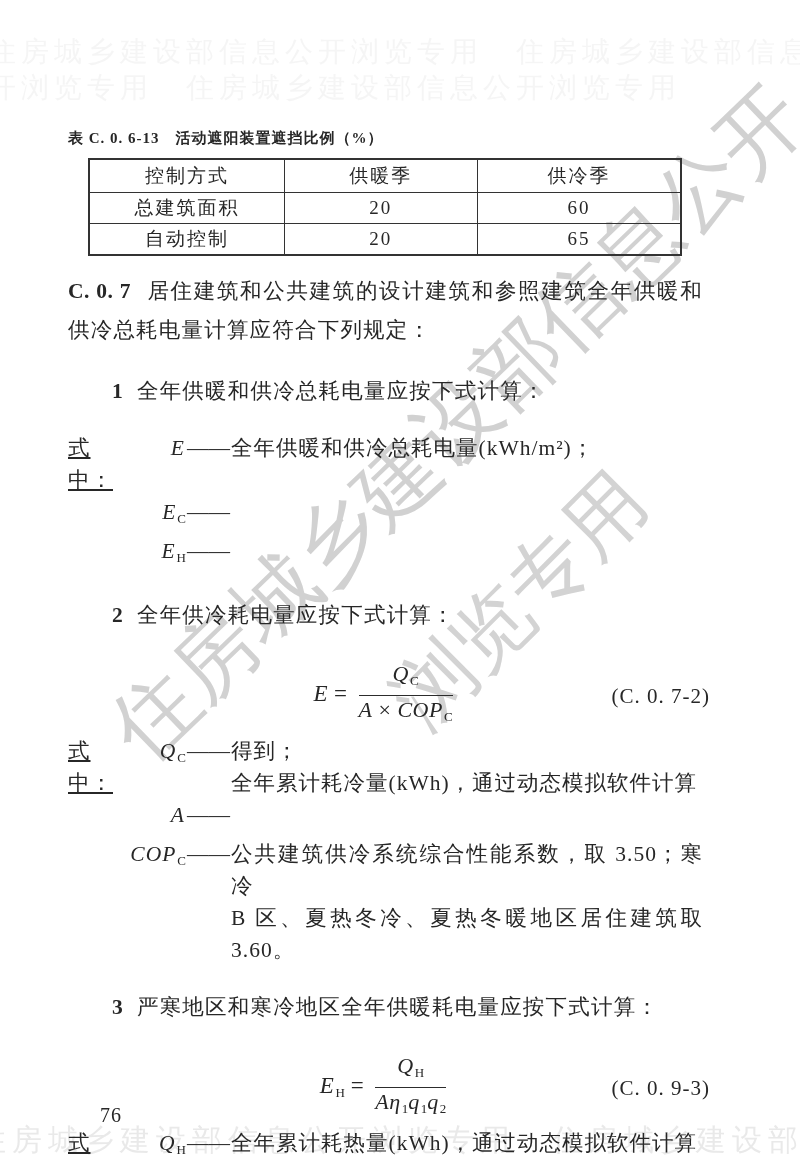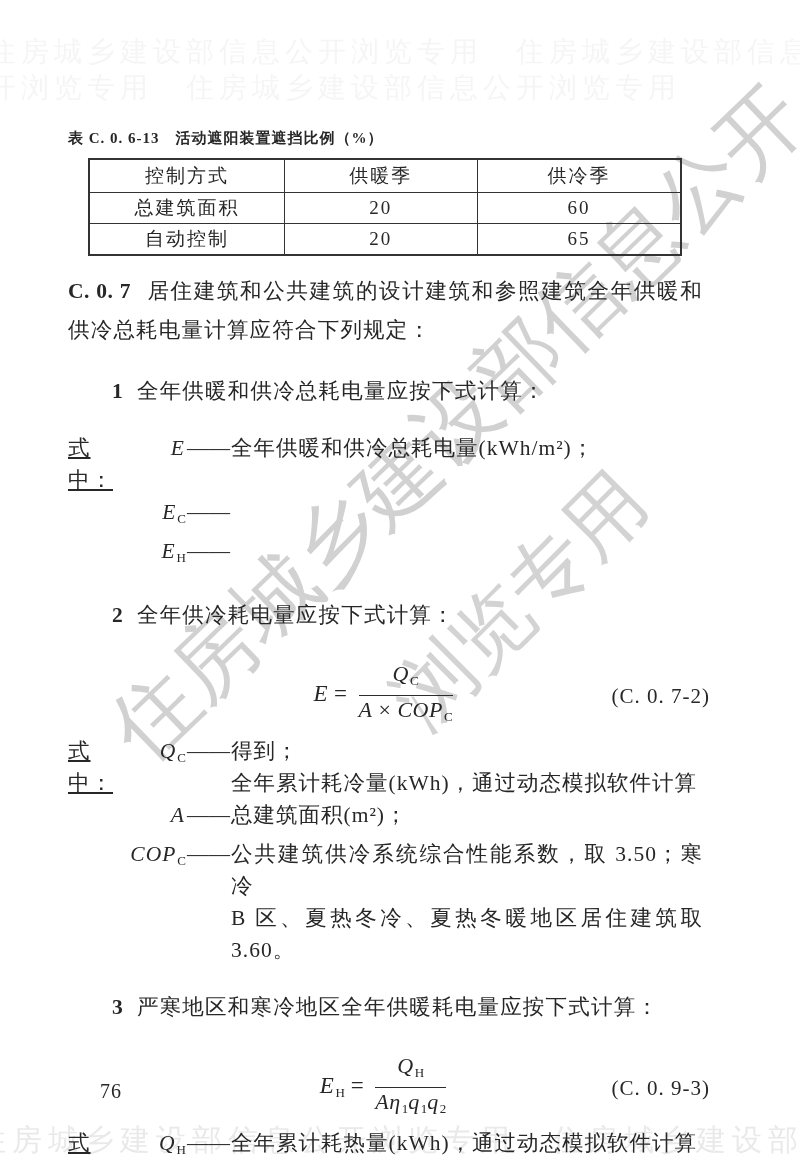--- a/index.html
+++ b/index.html
@@ -42,21 +42,21 @@
   .op{padding:0 6px;font-style:normal;}
   .eq-label{position:absolute;right:-7px;top:50%;transform:translateY(-50%);
             font-size:21px;font-style:normal;letter-spacing:1px;}
   
   .def{display:flex;font-size:21.5px;line-height:32px;letter-spacing:1px;}
   .where{width:62px;flex:none;text-decoration:underline;}
   .dsym{width:56px;flex:none;text-align:right;white-space:nowrap;font-style:italic;}
   .dsym.wide{width:96px;margin-left:-40px;}
   .ddash{flex:none;padding:0 1px;letter-spacing:0;}
   .dtext{flex:1;text-align:justify;}
-  .pagenum{position:absolute;left:100px;top:1080px;z-index:2;font-size:20px;letter-spacing:1px;}
+  .pagenum{position:absolute;left:100px;top:1104px;z-index:2;font-size:20px;letter-spacing:1px;}
 </style>
 </head>
 <body>
 
 <div class="page">
 
   <div class="wm wm-top">住房城乡建设部信息公开浏览专用　住房城乡建设部信息公开浏览专用　住房城乡建设部信息公开浏览专用</div>
   <div class="wm wm-main">住房城乡建设部信息公开</div>
   <div class="wm wm-sub">浏览专用</div>
   <div class="wm wm-bottom">住房城乡建设部信息公开浏览专用　住房城乡建设部信息公开浏览专用　住房城乡建设部信息公开浏览专用</div>
@@ -117,21 +117,20 @@
     <div class="def">
       <span class="where">式中：</span>
         <span class="dsym"><span>Q</span><span class="vsub">C</span></span>
         <span class="ddash">——</span>
         <span class="dtext"><span style="display:block">得到；</span><span>全年累计耗冷量(kWh)，通过动态模拟软件计算</span></span>
     </div>
     <div class="def">
       <span class="where"></span>
         <span class="dsym"><span>A</span><span class="vsub"></span></span>
         <span class="ddash">——</span>
-        <span class="dtext">总建筑面积(m²)；</span>
     </div>
     <div class="def">
       <span class="where"></span>
         <span class="dsym wide"><span>COP</span><span class="vsub">C</span></span>
         <span class="ddash">——</span>
         <span class="dtext"><span>公共建筑供冷系统综合性能系数，取 3.50；寒冷</span><span style="display:block">B 区、夏热冬冷、夏热冬暖地区居住建筑取 3.60。</span></span>
     </div>
 
     <p class="para item"><span class="inum">3</span><span>严寒地区和寒冷地区全年供暖耗电量应按下式计算：</span></p>
 

